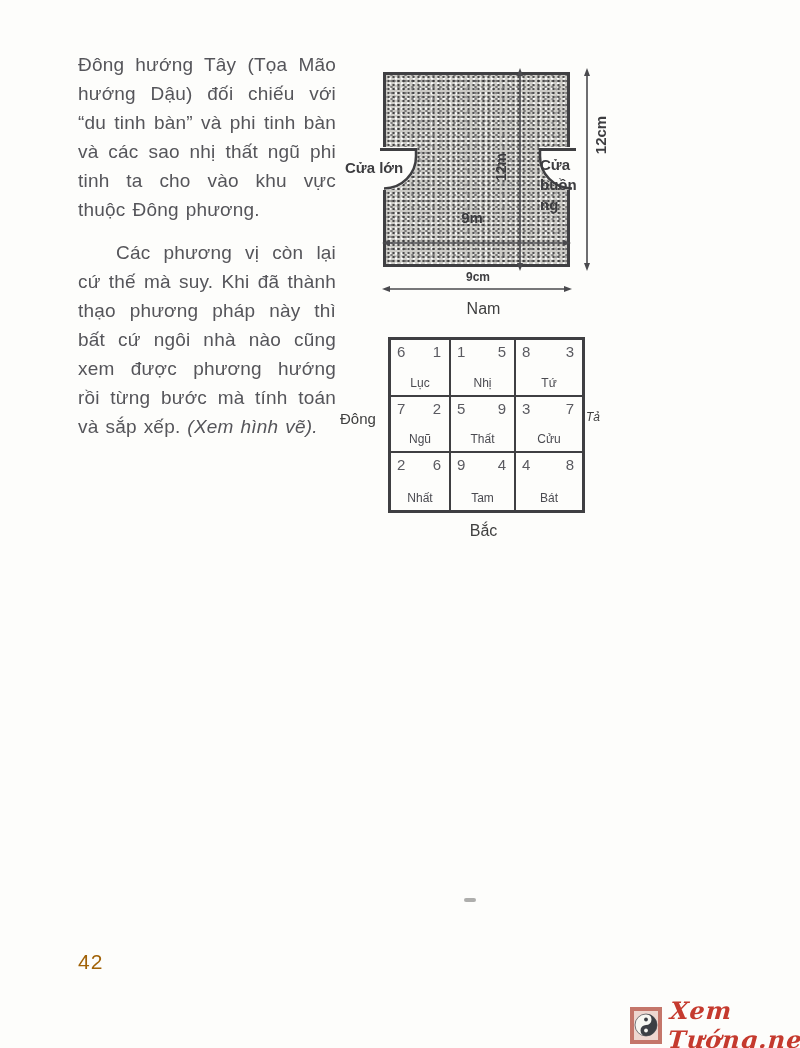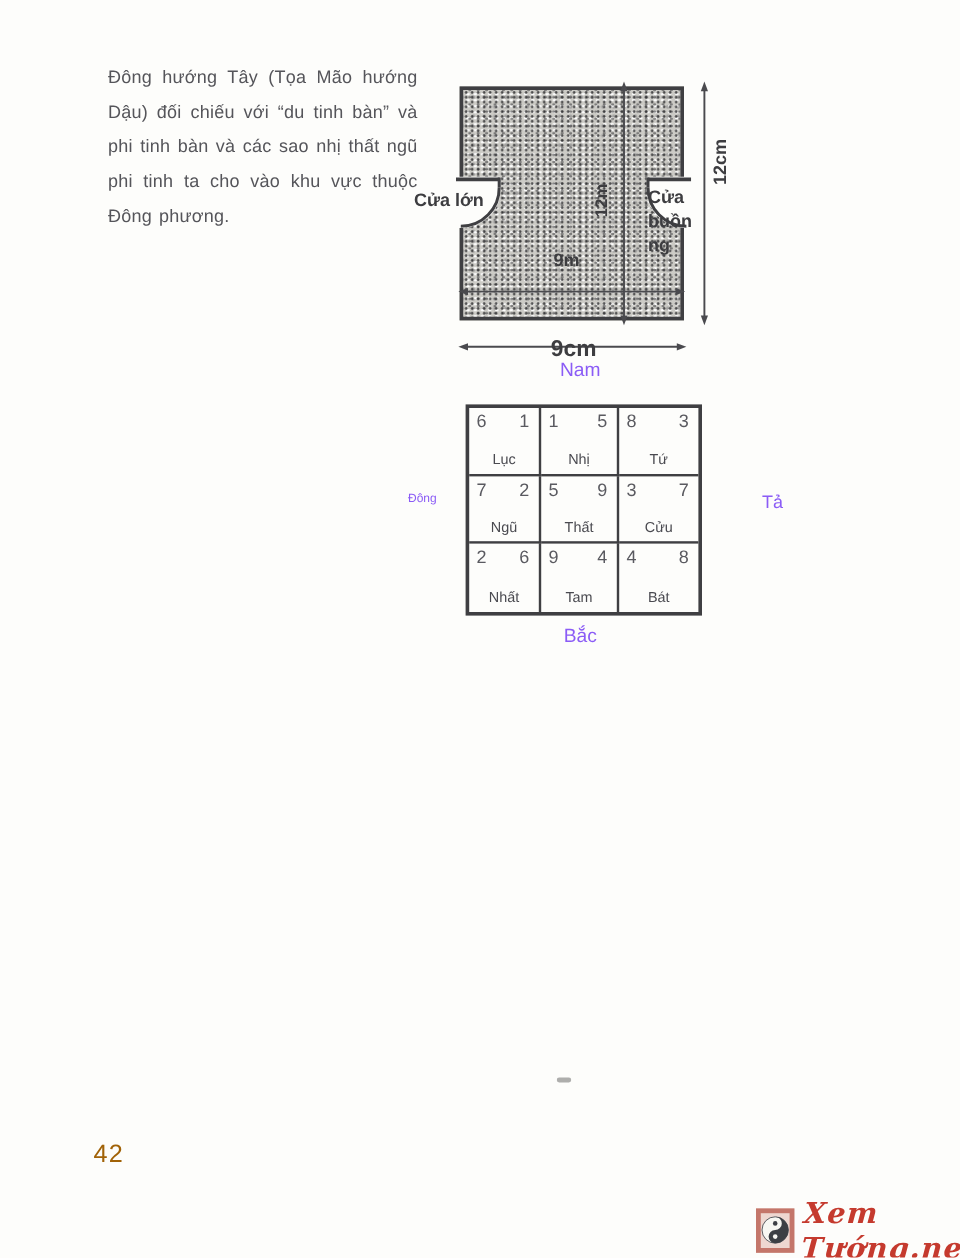--- a/index.html
+++ b/index.html
@@ -5,21 +5,21 @@
   html,body{margin:0;padding:0;}
   body{
     width:800px;height:1048px;position:relative;overflow:hidden;
     background:#fdfdfb;
     font-family:"Liberation Sans","DejaVu Sans",sans-serif;
     color:#55555a;
   }
   
   .text-col{
     position:absolute;left:78px;top:50px;width:258px;
-    font-size:15px;line-height:29px;letter-spacing:.2px;word-spacing:1.5px;margin-left:12px;
+    font-size:19px;line-height:29px;letter-spacing:.2px;word-spacing:1.5px;
   }
   .text-col p{margin:0 0 14px 0;text-align:justify;text-indent:38px;}
   .text-col p.first{text-indent:0;}
   .italic{font-style:italic;}
   .page-number{
     position:absolute;left:78px;top:950px;font-size:21px;color:#a16207;letter-spacing:1px;
   }
   
   .house{
     position:absolute;left:383px;top:72px;width:181px;height:189px;
@@ -39,59 +39,60 @@
   .overlay{position:absolute;left:340px;top:55px;width:330px;height:245px;z-index:3;pointer-events:none;}
   .plan-label{
     position:absolute;z-index:4;color:#3d3d40;font-weight:bold;font-size:15px;line-height:20px;
   }
   .lbl-cua-lon{left:345px;top:158px;width:66px;}
   .lbl-cua-buong{left:540px;top:155px;width:70px;}
   .lbl-cua-buong .l2{display:block;padding-right:6px;}
   .lbl-12m{left:481px;top:150px;width:40px;height:34px;display:flex;align-items:center;justify-content:center;transform:rotate(-90deg);font-size:14px;}
   .lbl-9m{left:455px;top:208px;width:34px;text-align:center;}
   .lbl-12cm{left:578px;top:113px;width:46px;height:44px;display:flex;align-items:center;justify-content:center;transform:rotate(-90deg);}
-  .lbl-9cm{left:457px;top:282px;width:42px;text-align:center;font-size:19px;}
+  .lbl-9cm{left:457px;top:267px;width:42px;text-align:center;font-size:12px;}
   
   .loshu{
     position:absolute;left:388px;top:337px;width:191px;height:170px;
     border:3px solid #3f3f42;display:grid;
     grid-template-columns:60px 65px 1fr;grid-template-rows:1fr 1fr 1fr;z-index:1;
     background:#fdfdfb;
   }
   .cell{position:relative;}
   .cell.bR{border-right:2.5px solid #3f3f42;}
   .cell.bB{border-bottom:2.5px solid #3f3f42;}
   .cell .tl,.cell .tr{position:absolute;top:3px;font-size:15px;color:#5a5a60;}
   .cell .tl{left:6px;}
   .cell .tr{right:8px;}
   .cell .name{position:absolute;bottom:5px;left:0;width:100%;text-align:center;font-size:12px;color:#4a4a50;}
-  .dir{position:absolute;font-size:16px;color:#8b5cf6;z-index:1;}
+  .dir{position:absolute;font-size:16px;color:#404040;z-index:1;}
   .dir-nam{left:388px;top:300px;width:191px;text-align:center;}
   .dir-bac{left:388px;top:522px;width:191px;text-align:center;}
-  .dir-dong{left:340px;top:410px;font-size:10px;}
-  .dir-ta{left:635px;top:410px;font-size:15px;}
+  .dir-dong{left:340px;top:410px;font-size:15px;}
+  .dir-ta{left:586px;top:410px;font-size:12px;font-style:italic;}
   
   .smudge{position:absolute;left:464px;top:898px;width:12px;height:4px;background:#9a9a98;border-radius:2px;opacity:.8;}
   
   .watermark{position:absolute;left:630px;top:996px;display:flex;align-items:center;z-index:5;}
   .wm-frame{
     width:26px;height:29px;border:4px solid #c4766a;background:#eed7d0;
     display:flex;align-items:center;justify-content:center;
   }
   .wm-text{
     margin-left:7px;font-family:"DejaVu Serif","Liberation Serif",serif;
     font-style:italic;font-weight:bold;font-size:24px;color:#c53a2e;letter-spacing:1px;
     transform:skewX(-4deg);
   }
 </style>
 </head>
 <body>
 
 <div class="text-col">
   <p class="first">Đông hướng Tây (Tọa Mão hướng Dậu) đối chiếu với “du tinh bàn” và phi tinh bàn và các sao nhị thất ngũ phi tinh ta cho vào khu vực thuộc Đông phương.</p>
+  <p><span>Các phương vị còn lại cứ thế mà suy. Khi đã thành thạo phương pháp này thì bất cứ ngôi nhà nào cũng xem được phương hướng rồi từng bước mà tính toán và sắp xếp. </span><span class="italic">(Xem hình vẽ).</span></p>
 </div>
 
 <div class="page-number">42</div>
 
 <div class="house"></div>
 
 <svg class="notch left" viewBox="0 0 41 43">
   <path d="M0,0 H37 V9 A33,32 0 0 1 3,43 L0,43 Z" fill="#fdfdfb"></path>
   <path d="M0,2.5 H36.5" stroke="#3f3f42" stroke-width="3" fill="none"></path>
   <path d="M36,1 V9" stroke="#3f3f42" stroke-width="2.5" fill="none"></path>

